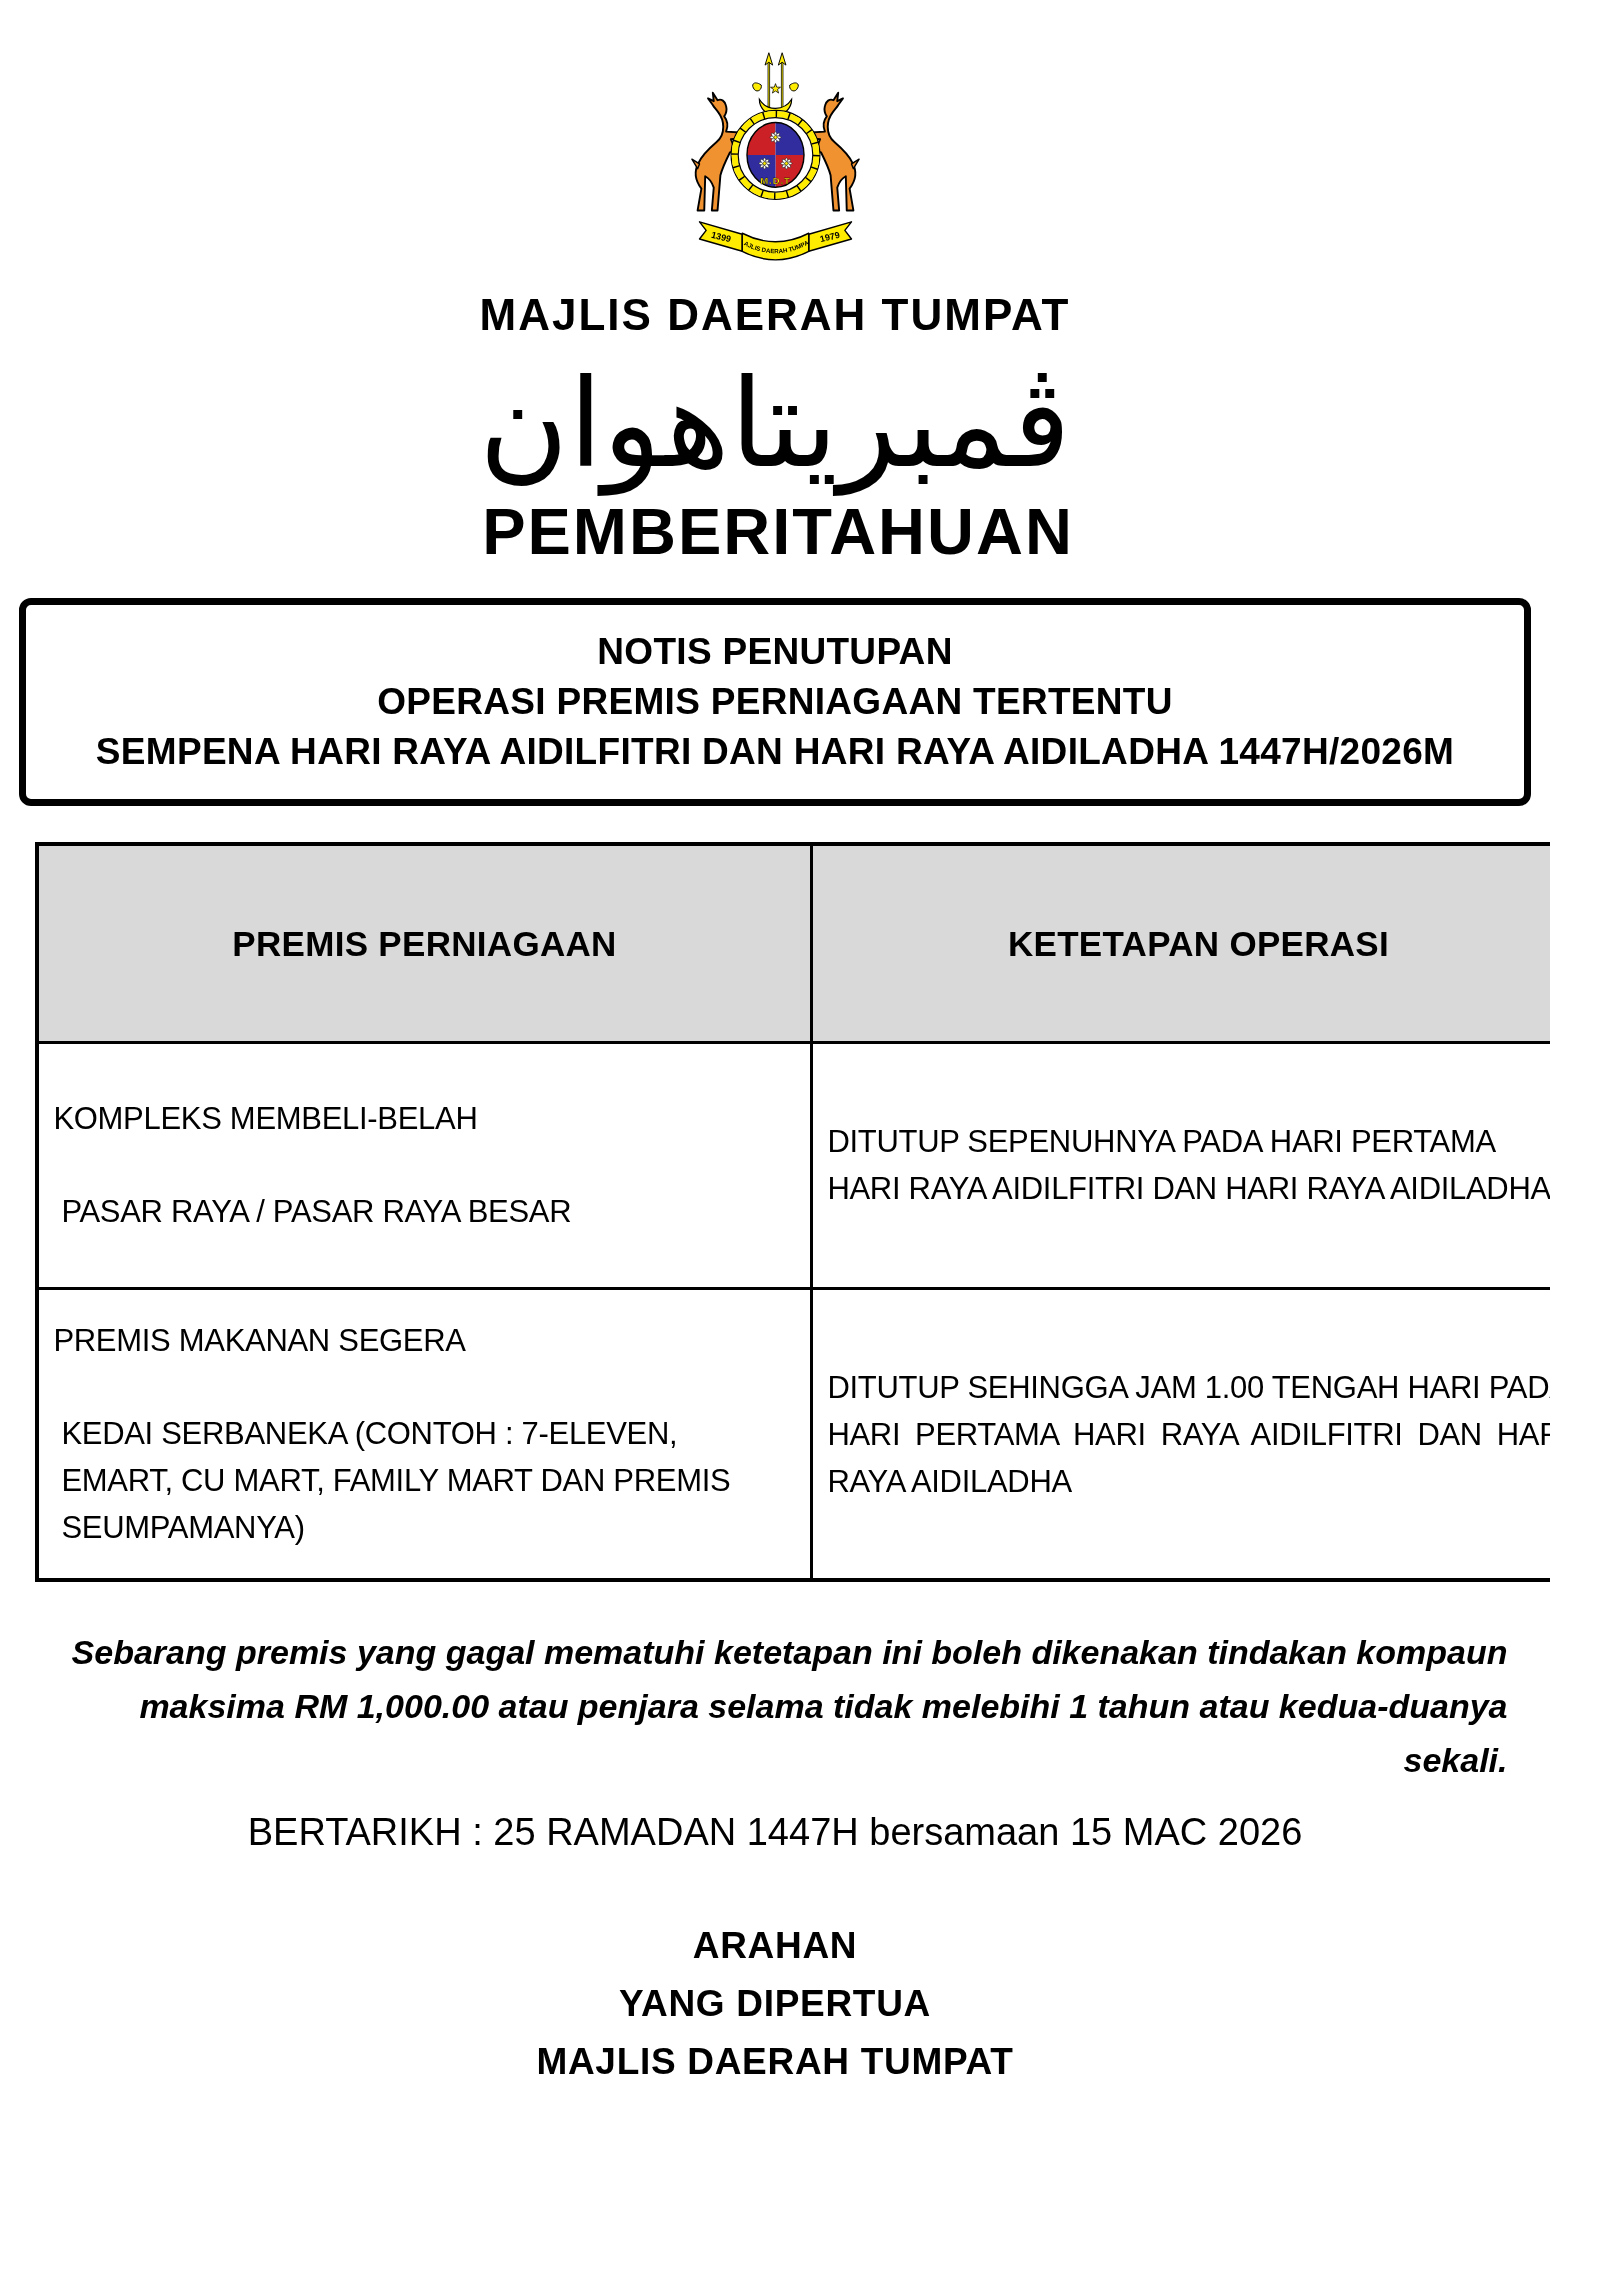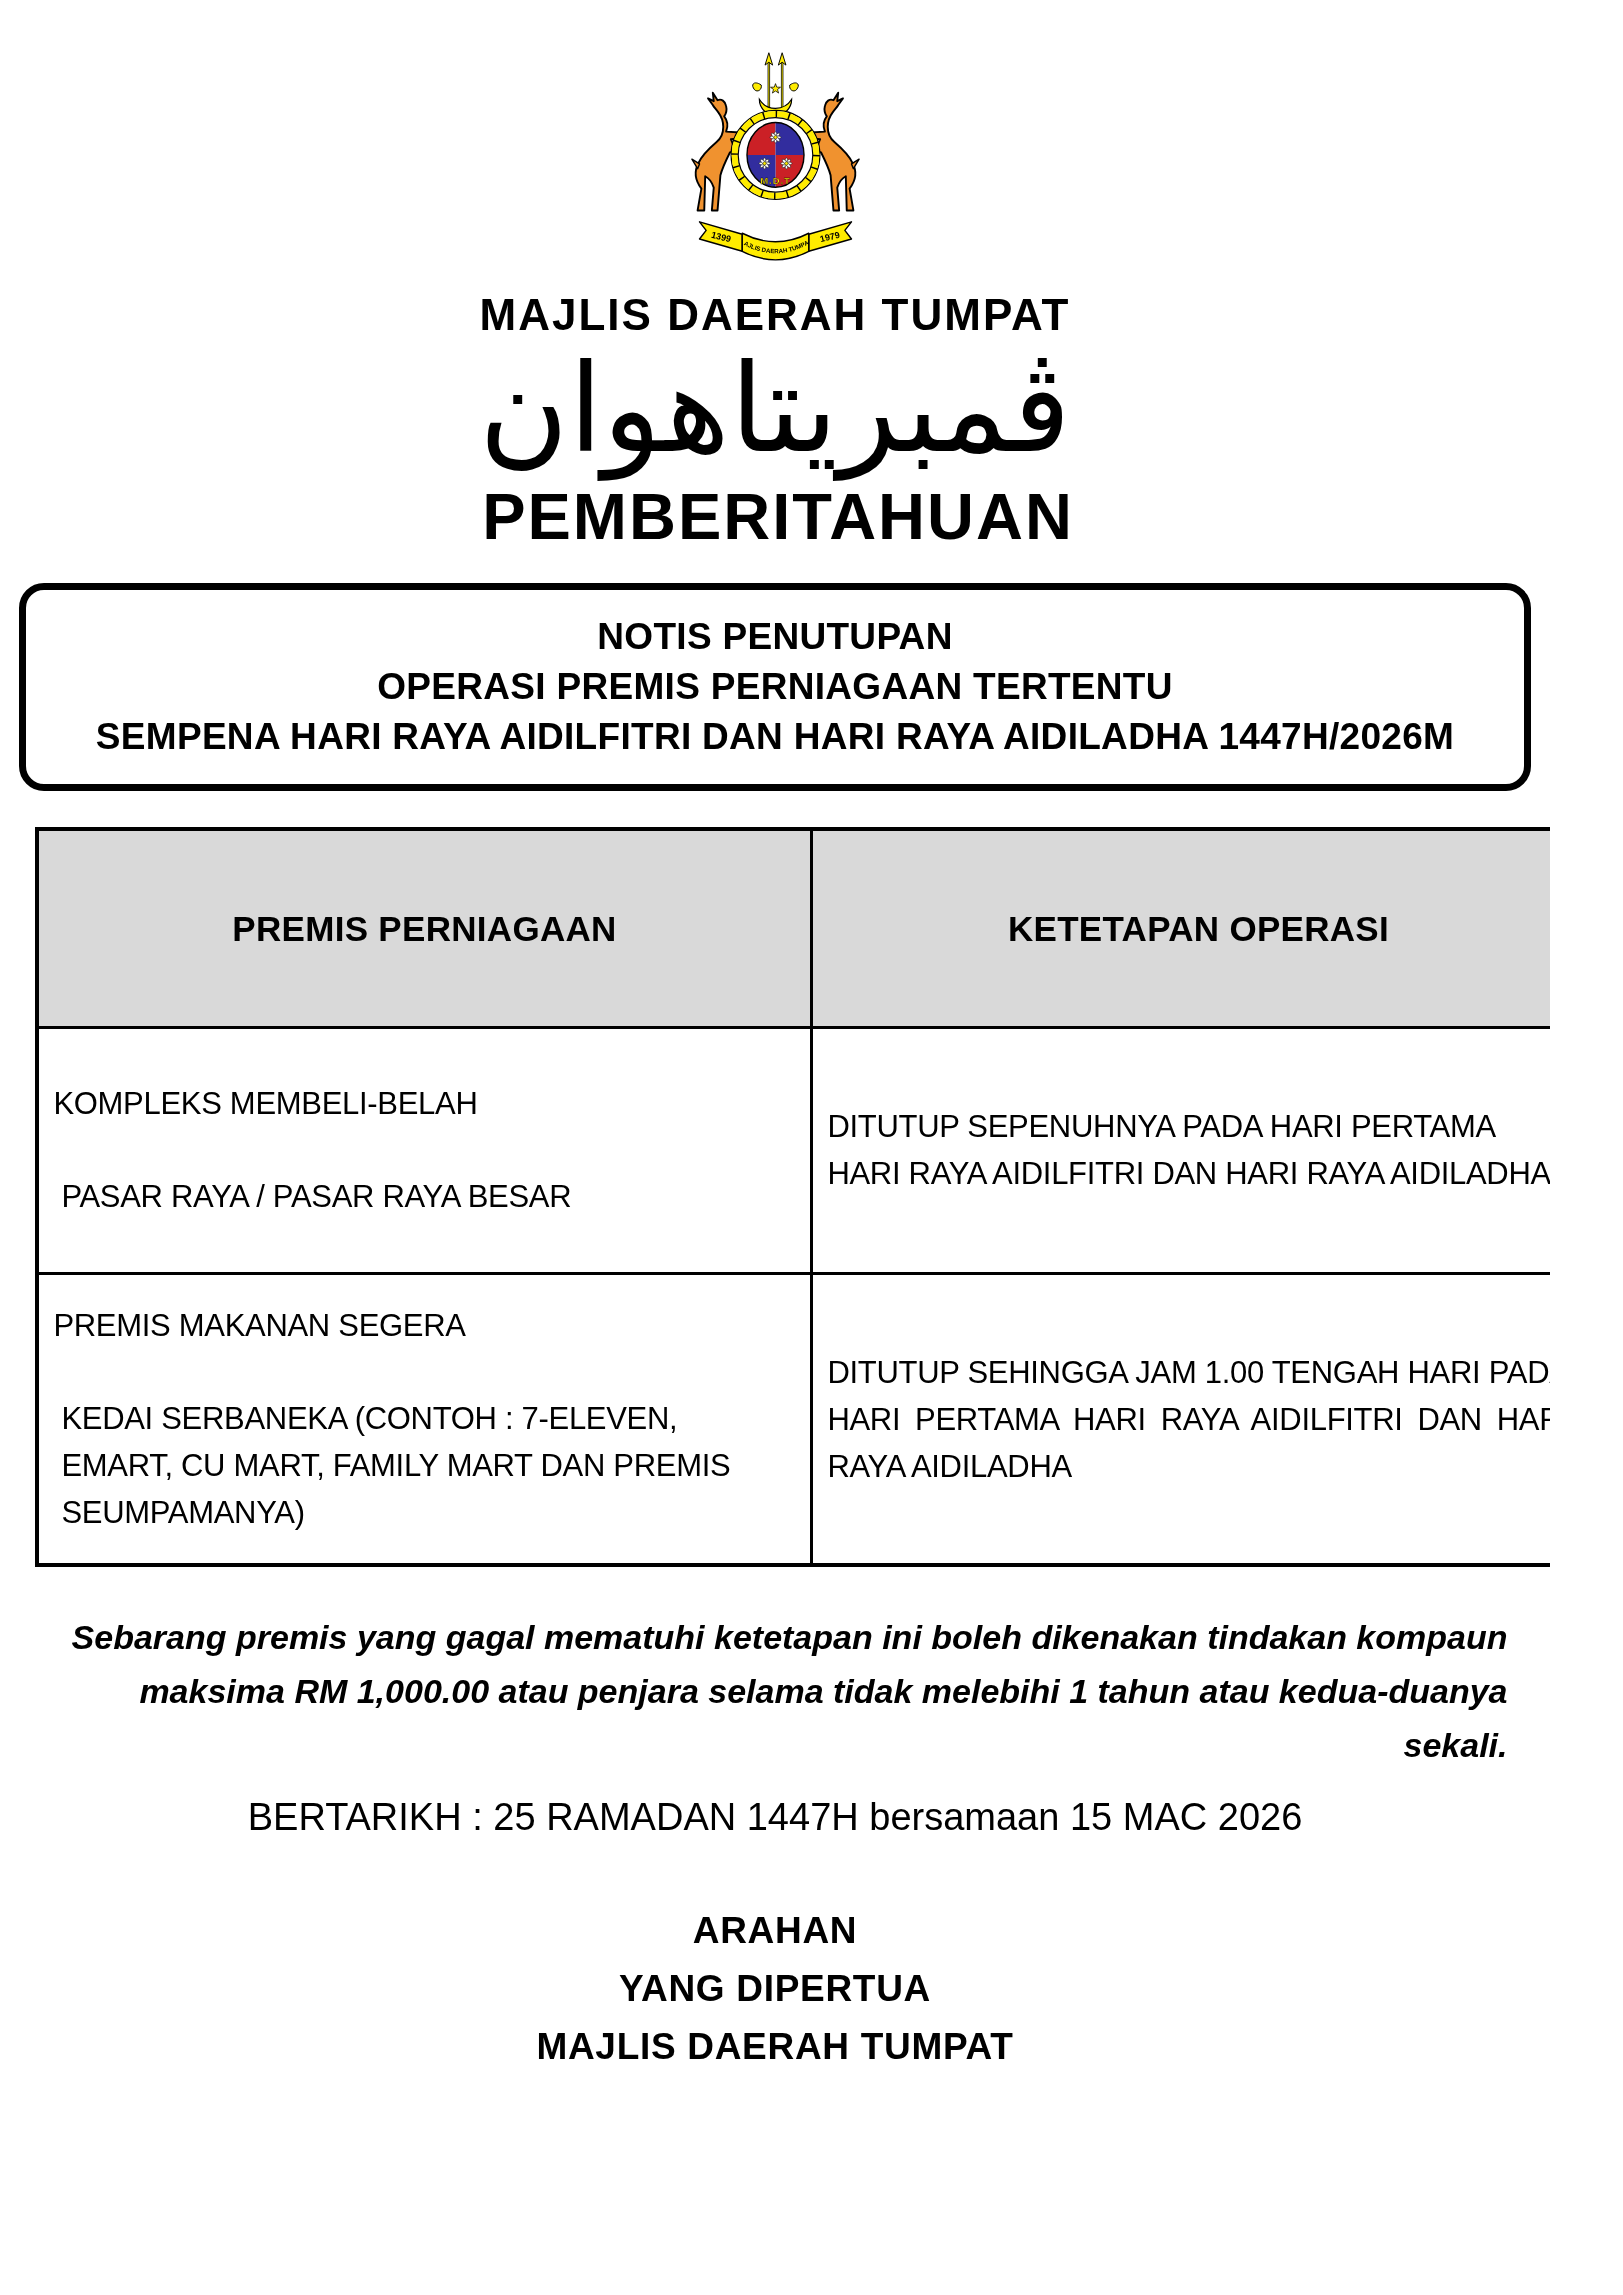--- a/index.html
+++ b/index.html
@@ -16,41 +16,41 @@
   }
   .crest{display:block;margin:0 auto;}
   .org-title{
     margin-top:9.2px;
     text-align:center;
     font-size:44px;
     font-weight:bold;
     letter-spacing:2px;
   }
   .jawi{
-    margin-top:1px;
+    margin-top:16px;
     text-align:center;
     direction:rtl;
     font-family:"DejaVu Sans", sans-serif;
     font-size:122px;
     line-height:1.12;
   }
   .latin-title{
     margin-top:1.3px;
     text-align:center;
     font-size:65px;
     font-weight:bold;
     letter-spacing:2px;
     padding-left:6px;
   }
   .notice-box{
     margin:29px auto 0;
     width:1512px;
     box-sizing:border-box;
     border:7.8px solid #000;
-    border-radius:25px;
+    border-radius:12px;
     padding:22px 26px;
     text-align:center;
     font-weight:bold;
     font-size:37px;
     line-height:50px;
     font-stretch:condensed;
     letter-spacing:0.3px;
   }
   .intro{
     margin:46px 35px 0;

